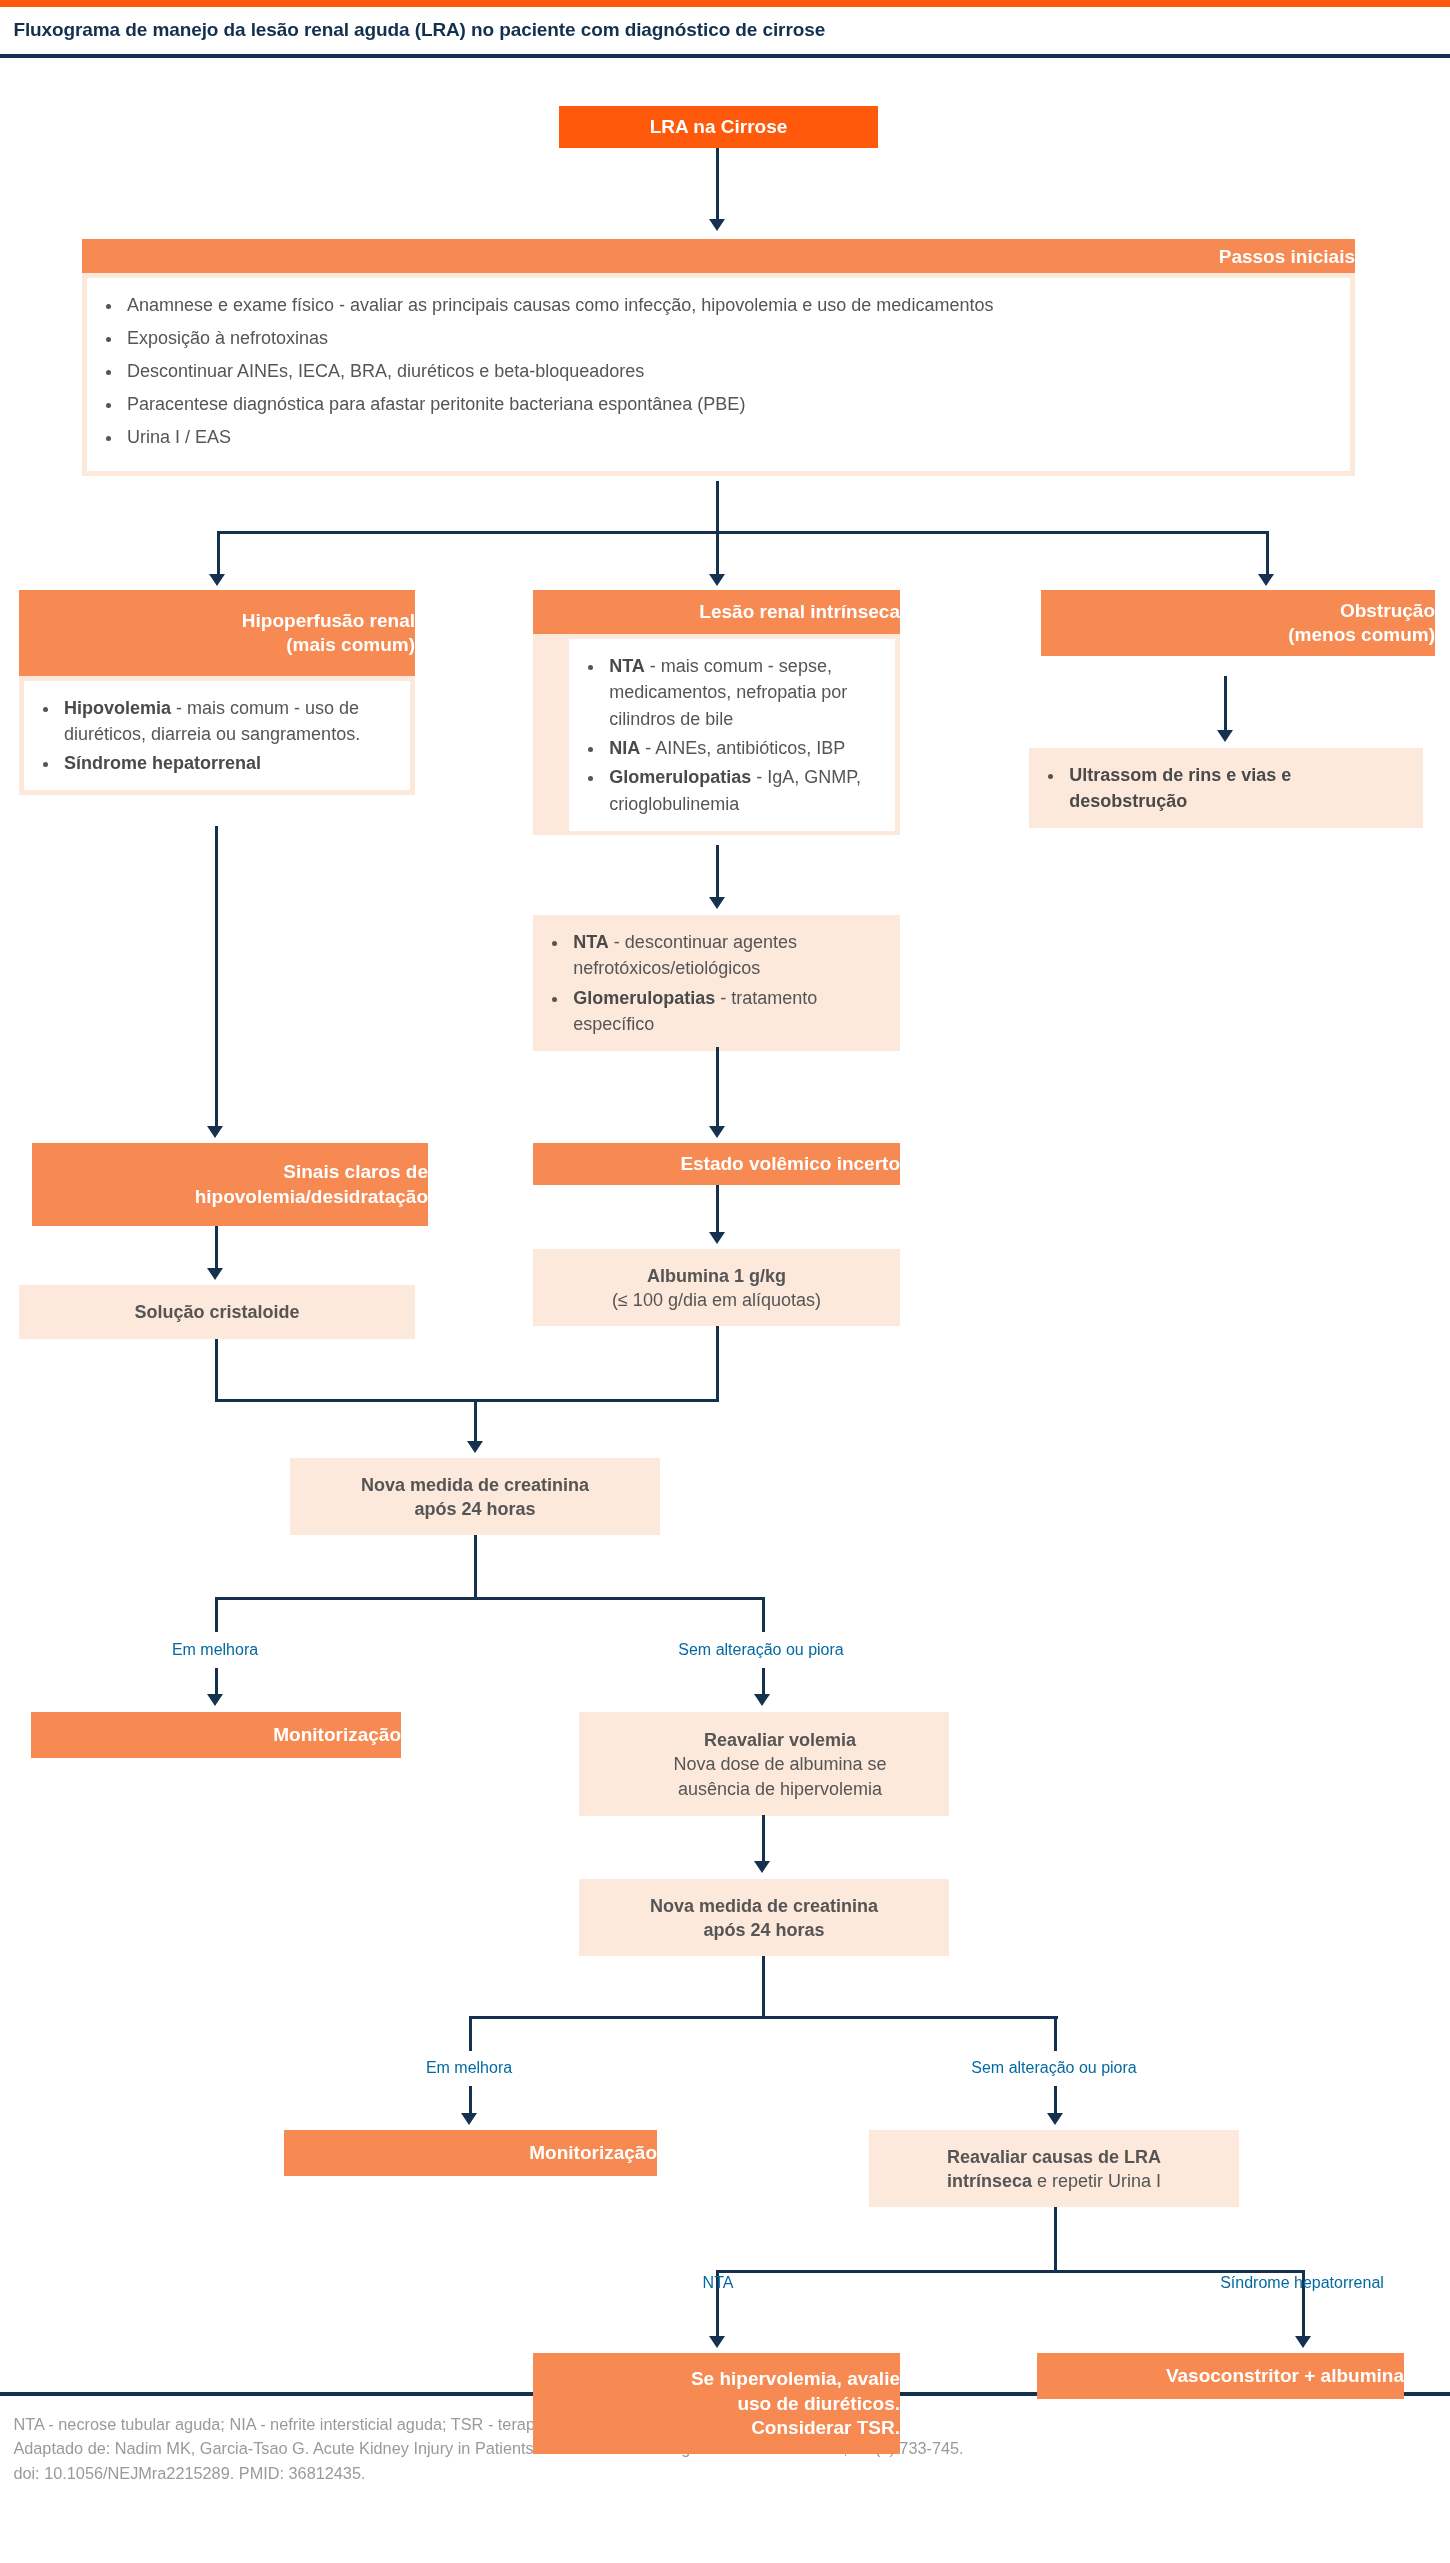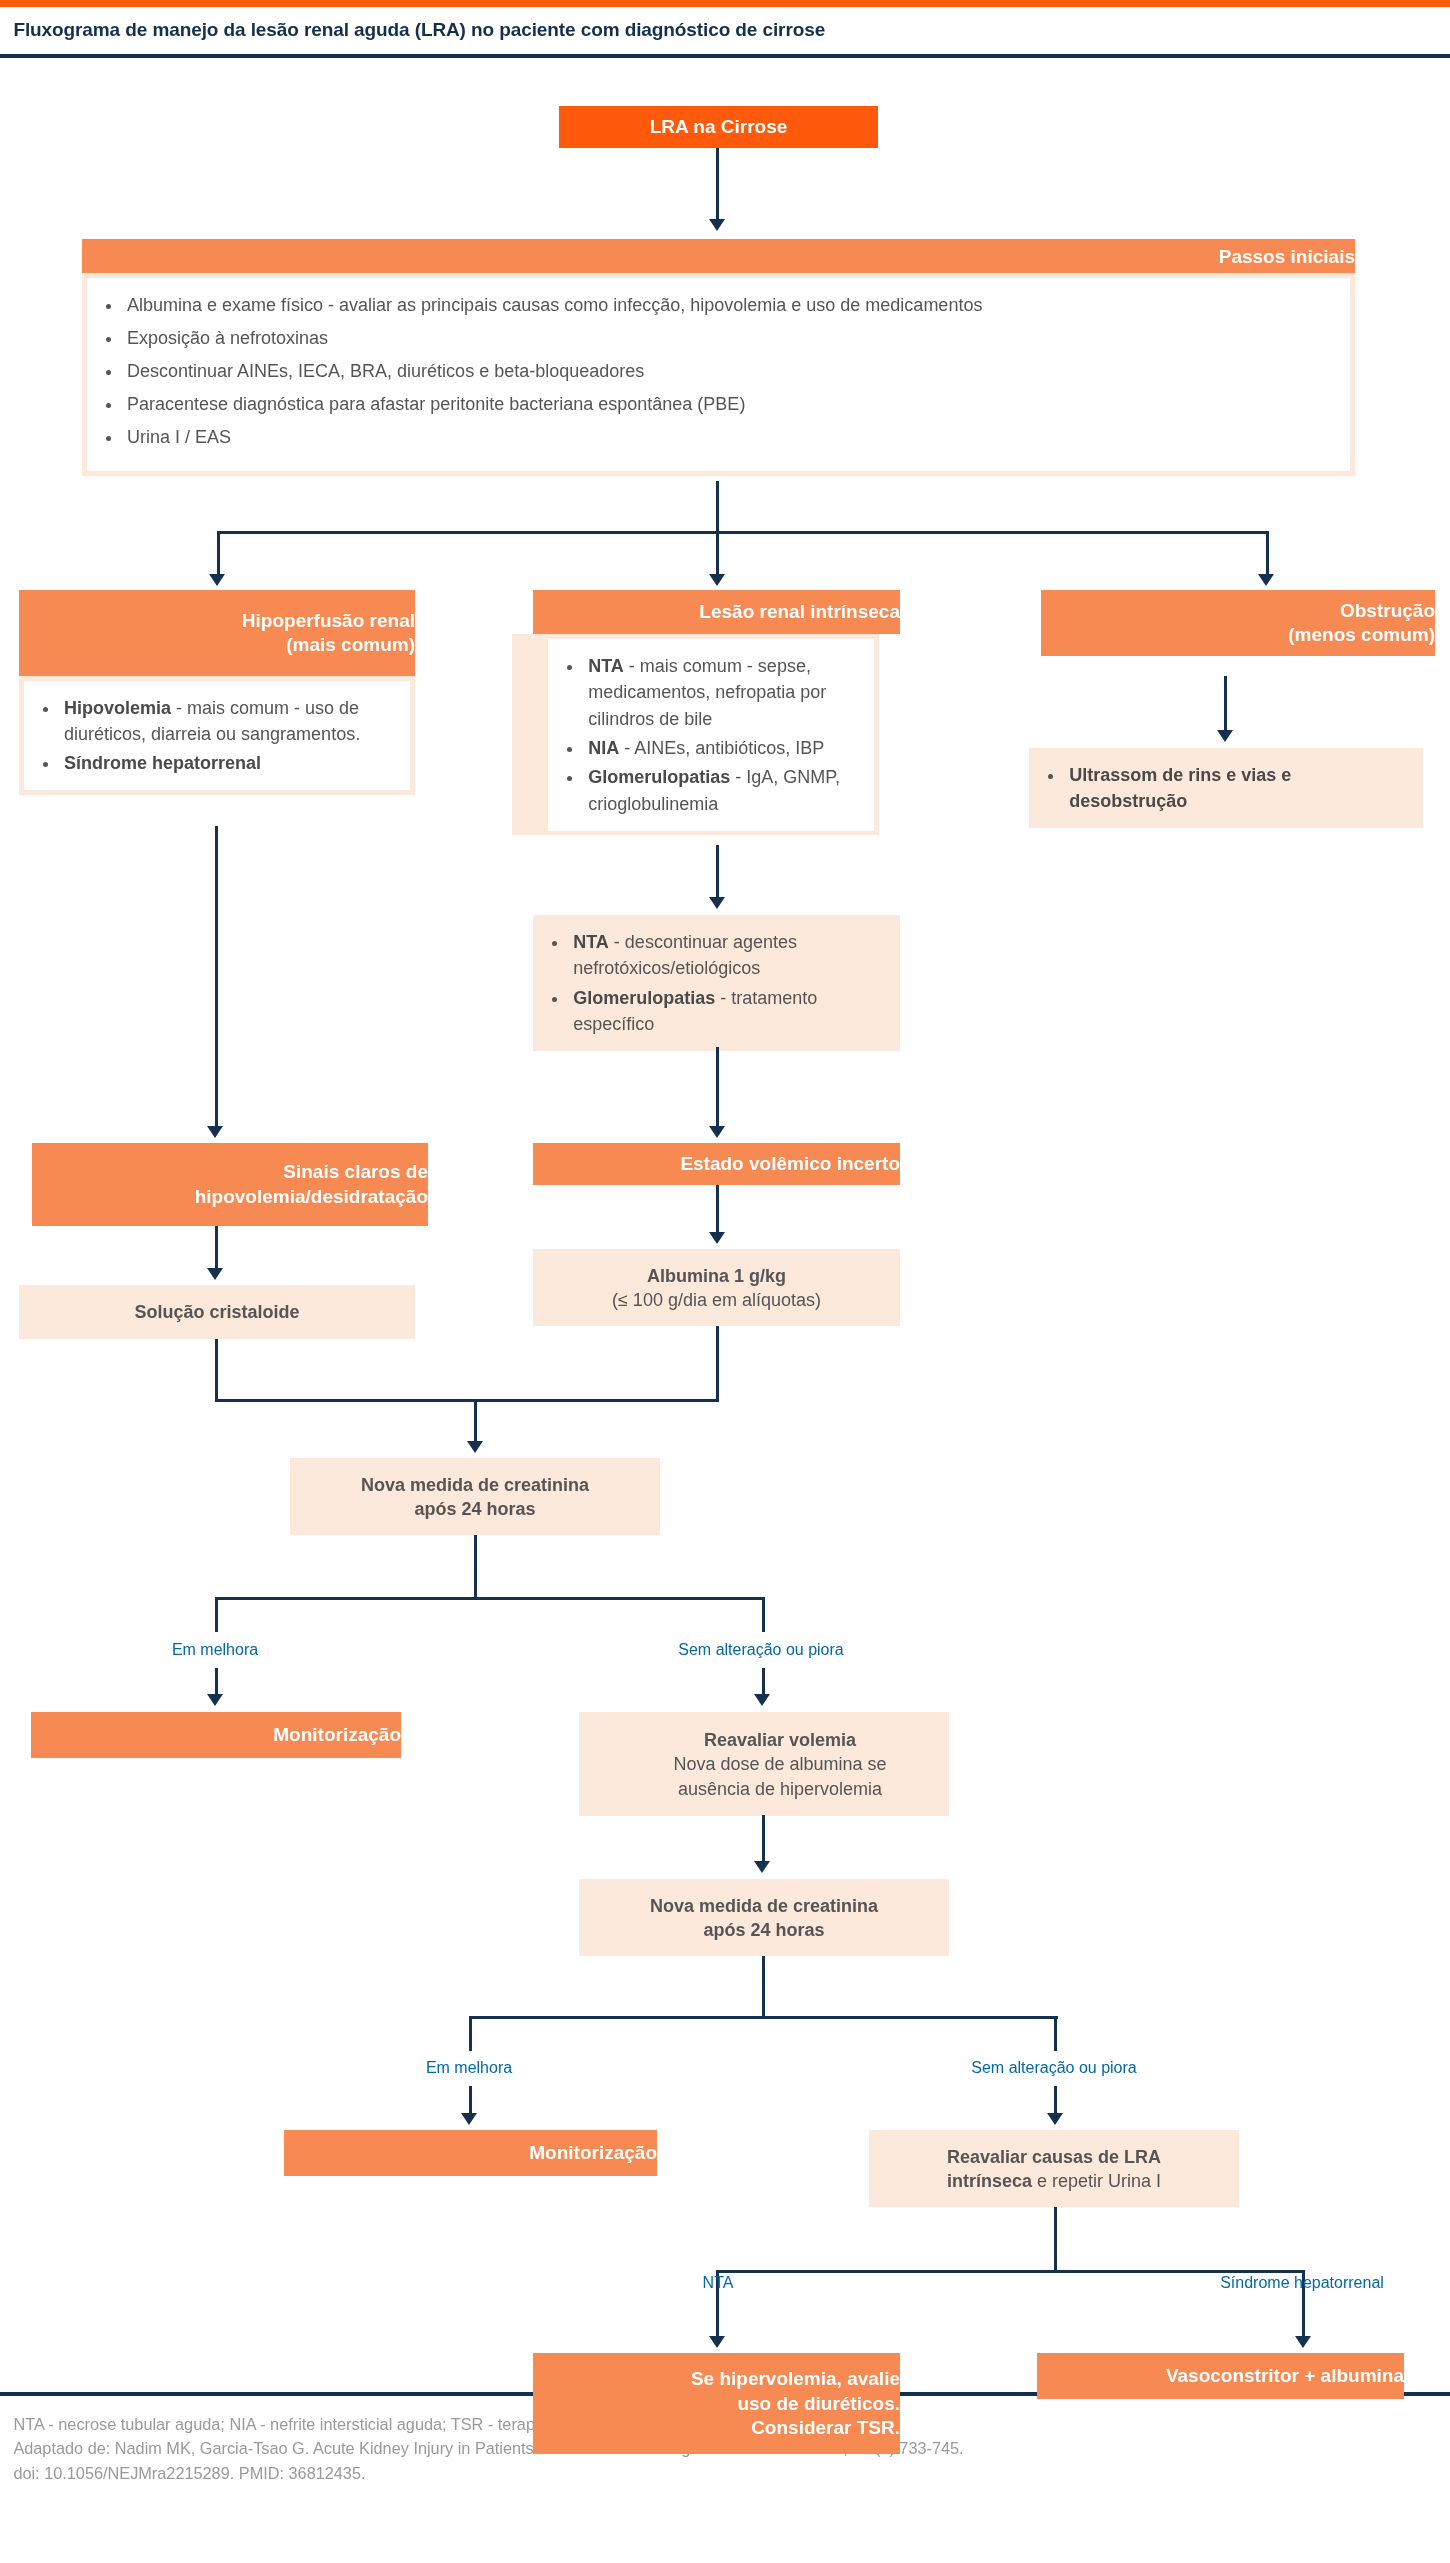--- a/index.html
+++ b/index.html
@@ -120,21 +120,21 @@
   </div>
   <div class="vline" style="left:716px; top:90px; height:75px;"></div>
   <div class="arrow" style="left:709px; top:161px;"></div>
 
   <div class="box hdr-mid" style="left:82px; top:181px; width:1273px; height:35px;">
     <span>Passos iniciais</span>
   </div>
   <div class="panel-wrap" style="left:82px; top:215px; width:1273px;">
     <div class="panel-body">
       <ul class="bullets wide">
-        <li>Albumina e exame físico  - avaliar as principais causas como infecção, hipovolemia e uso de medicamentos</li>
+        <li>Anamnese e exame físico  - avaliar as principais causas como infecção, hipovolemia e uso de medicamentos</li>
         <li>Exposição à nefrotoxinas</li>
         <li>Descontinuar AINEs, IECA, BRA, diuréticos e beta-bloqueadores</li>
         <li>Paracentese diagnóstica para afastar peritonite bacteriana espontânea (PBE)</li>
         <li>Urina I / EAS</li>
       </ul>
     </div>
   </div>
 
   <div class="vline" style="left:716px; top:423px; height:54px;"></div>
   <div class="hline" style="left:217px; top:473px; width:1052px;"></div>
@@ -161,21 +161,21 @@
       </ul>
     </div>
   </div>
 
   <div class="vline" style="left:215px; top:768px; height:303px;"></div>
   <div class="arrow" style="left:207px; top:1068px;"></div>
 
   <div class="box hdr-mid" style="left:533px; top:532px; width:367px; height:44px;">
     <span>Lesão renal intrínseca</span>
   </div>
-  <div class="panel-wrap" style="left:512px; top:576px; width:367px;padding-left:36px;">
+  <div class="panel-wrap" style="left:533px; top:576px; width:367px;padding-left:36px;">
     <div class="panel-body">
       <ul class="bullets">
         <li>
           <b>NTA</b><span> - mais comum - sepse, medicamentos, nefropatia por cilindros de bile</span>
         </li>
         <li>
           <b>NIA</b><span> - AINEs, antibióticos, IBP</span>
         </li>
         <li>
           <b>Glomerulopatias</b><span> - IgA, GNMP, crioglobulinemia</span>

